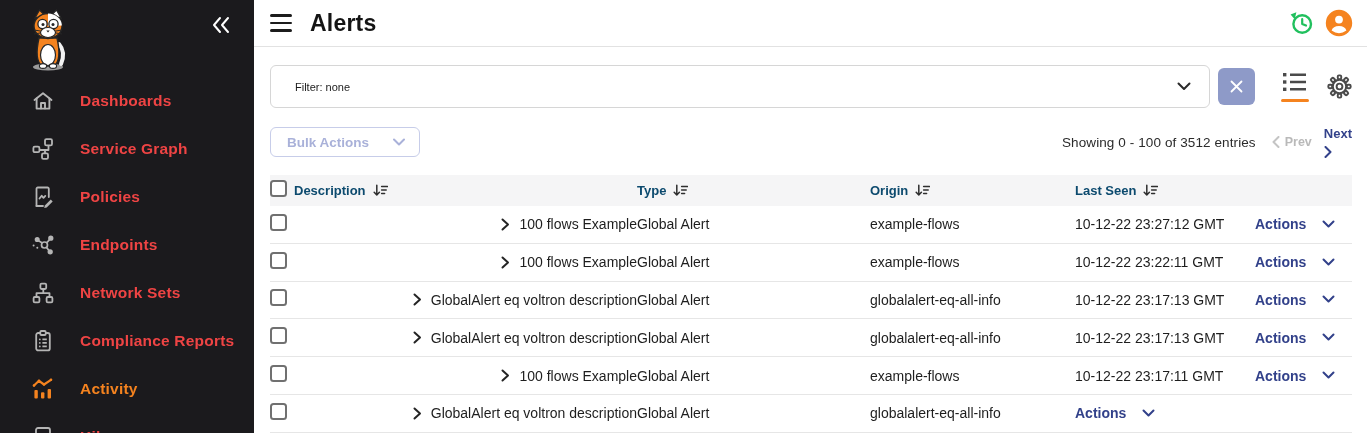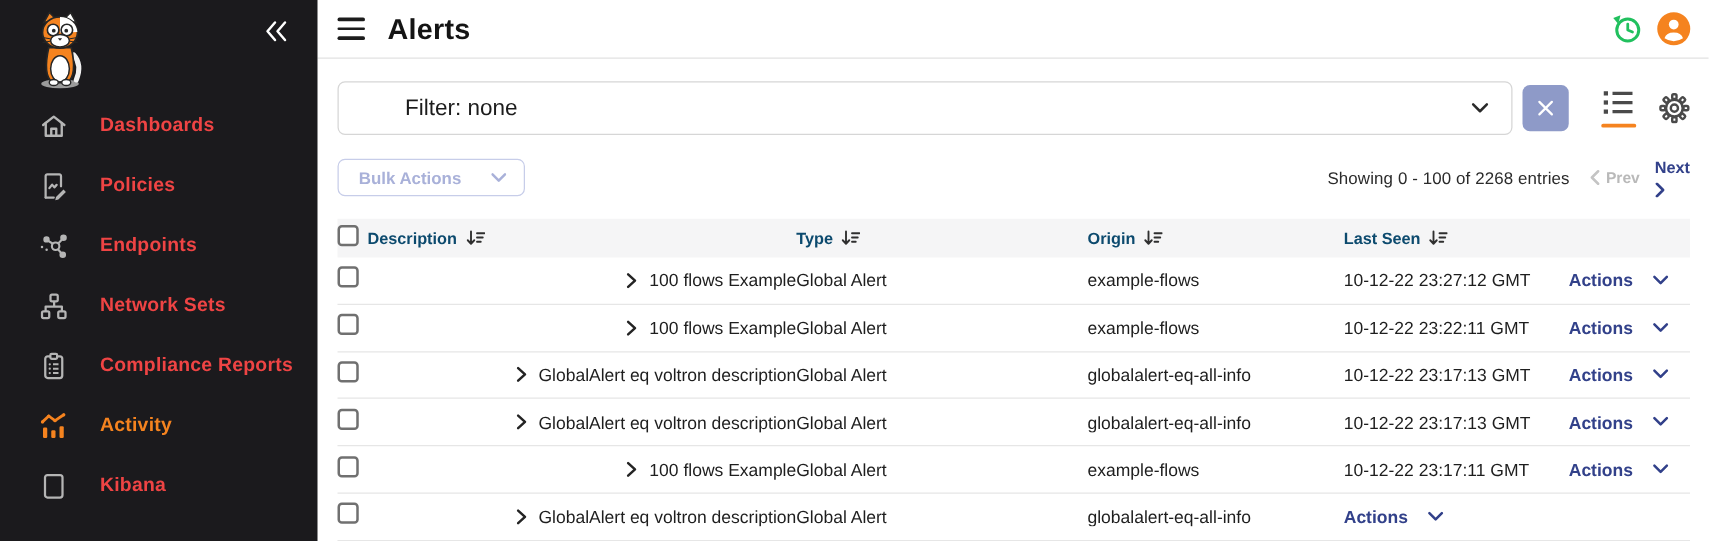--- a/index.html
+++ b/index.html
@@ -46,21 +46,21 @@
   .topbar-right{margin-left:auto;display:flex;align-items:center;gap:10px;}
   .icon-btn{background:none;border:none;cursor:pointer;display:flex;align-items:center;
     justify-content:center;padding:0;}
 
   .content{padding:0 15px 0 16px;display:flex;flex-direction:column;flex:1;min-height:0;}
 
   
   .filter-row{margin-top:18px;display:flex;align-items:center;height:43px;flex:0 0 43px;}
   .filter-select{flex:1;height:43px;border:1px solid #d6d6d6;border-radius:6px;
     display:flex;align-items:center;padding:0 18px 0 24px;cursor:pointer;background:#fff;}
-  .filter-value{font-size:18px;color:#1c1c1c;font-weight:500;margin-left:29px;}
+  .filter-value{font-size:11px;color:#1c1c1c;font-weight:500;}
   .filter-select .chev{margin-left:auto;display:flex;}
   .clear-btn{width:37px;height:37px;margin-left:8px;background:var(--lavender);
     border:none;border-radius:6px;display:flex;align-items:center;justify-content:center;
     cursor:pointer;}
   .view-btn{margin-left:26px;display:flex;flex-direction:column;align-items:center;
     gap:6px;background:none;border:none;cursor:pointer;padding:0;}
   .view-btn .active-bar{width:28px;height:3.5px;background:var(--orange);border-radius:2px;}
   .gear-btn{margin-left:18px;}
 
   
@@ -131,20 +131,31 @@
           <svg width="24" height="24" viewBox="0 0 24 24" fill="none" stroke="#b5b5b5" stroke-width="1.9" stroke-linecap="round" stroke-linejoin="round">
             <path d="M3.5 11 L12 4.3 L20.5 11"></path>
               <path d="M5.6 9.4 V19.6 H18.4 V9.4"></path>
               <path d="M10 19.4 V14 h4 v5.4"></path>
           </svg>
         </span>
         <span class="nav-label">Dashboards</span>
       </div>
       <div class="nav-item">
         <span class="nav-icon">
+          <svg width="24" height="24" viewBox="0 0 24 24" fill="none" stroke="#b5b5b5" stroke-width="1.8" stroke-linejoin="round">
+            <rect x="14" y="2.2" width="7" height="6.2" rx="1.4"></rect>
+            <rect x="2.4" y="9.6" width="6" height="5.6" rx="1.4"></rect>
+            <rect x="11" y="16.4" width="6" height="5.4" rx="1.4"></rect>
+            <path d="M17.5 8.4 V13 H8.4 M14 13 V16.4"></path>
+          </svg>
+        </span>
+        <span class="nav-label">Service Graph</span>
+      </div>
+      <div class="nav-item">
+        <span class="nav-icon">
           <svg width="24" height="24" viewBox="0 0 24 24" fill="none" stroke="#b5b5b5" stroke-width="1.8" stroke-linecap="round" stroke-linejoin="round">
             <path d="M5.5 21 V3.8 a1.3 1.3 0 0 1 1.3 -1.3 H16.5 a1.3 1.3 0 0 1 1.3 1.3 V12"></path>
             <path d="M5.5 21 H12"></path>
             <path d="M8.5 13.5 l2.2 -2.8 1.8 2.2 1.8 -2"></path>
             <path d="M13.8 20.6 l6 -6 1.9 1.9 -6 6 -2.5 .6 z" fill="#b5b5b5" stroke="none"></path>
           </svg>
         </span>
         <span class="nav-label">Policies</span>
       </div>
       <div class="nav-item">
@@ -282,21 +293,21 @@
       </div>
 
       <div class="toolbar-row">
         <button class="bulk-btn">
           <span>Bulk Actions</span>
           <svg width="12" height="8" viewBox="0 0 12 8">
               <path d="M1 1.5 L6 6.5 L11 1.5" stroke="#a9b1d9" stroke-width="2" fill="none" stroke-linecap="round" stroke-linejoin="round"></path>
             </svg>
         </button>
         <div class="pagination">
-          <span class="showing-text">Showing 0 - 100 of 2268 entries</span>
+          <span class="showing-text">Showing 0 - 100 of 3512 entries</span>
           <span class="prev-group">
             <svg width="8" height="12" viewBox="0 0 8 12">
                 <path d="M6.5 1 L1.5 6 L6.5 11" stroke="#c4c4c4" stroke-width="2" fill="none" stroke-linecap="round" stroke-linejoin="round"></path>
               </svg>
             <span class="prev-label">Prev</span>
           </span>
           <span class="next-group">
             <span class="next-label">Next</span>
             <svg width="8" height="12" viewBox="0 0 8 12">
                 <path d="M1.5 1 L6.5 6 L1.5 11" stroke="#32418a" stroke-width="2" fill="none" stroke-linecap="round" stroke-linejoin="round"></path>

